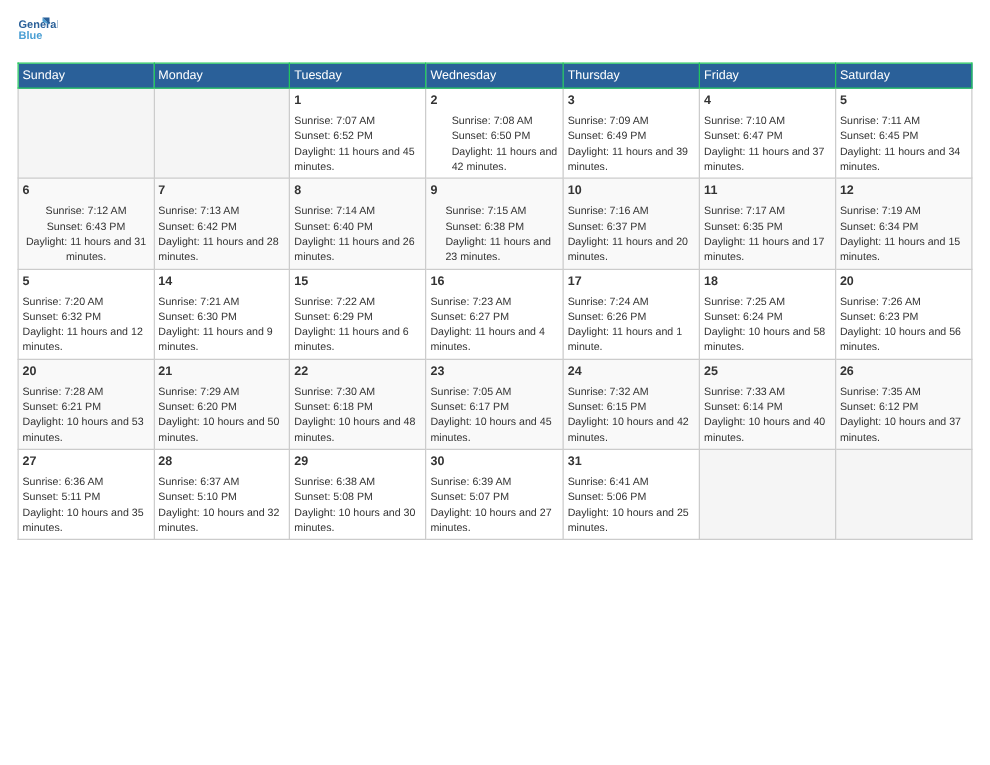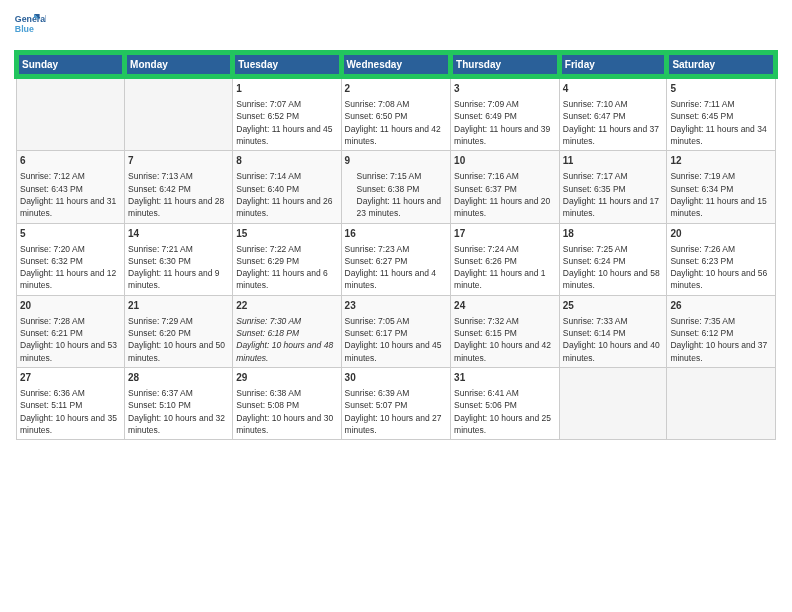--- a/index.html
+++ b/index.html
@@ -47,22 +47,22 @@
       width: 100%;
       border-collapse: collapse;
       font-size: 9px;
     }
     .calendar th {
       background: #2a6099;
       color: #fff;
       padding: 4px 3px;
       text-align: left;
       font-size: 10px;
-      font-weight: bold;
-      border: 5px solid #22c55e;
+      font-weight: normal;
+      border: 1px solid #22c55e;
     }
     .calendar td {
       border: 1px solid #ccc;
       vertical-align: top;
       padding: 3px 3px;
       width: 113px;
       min-height: 70px;
       background: #fff;
       color: #333;
       line-height: 1.4;
@@ -124,21 +124,21 @@
           <td class="empty"></td>
           <td class="empty"></td>
           <td>
             <span class="day-number">1</span>
             <div class="day-info" style="white-space: pre-line;">Sunrise: 7:07 AM
 Sunset: 6:52 PM
 Daylight: 11 hours and 45 minutes.</div>
           </td>
           <td>
             <span class="day-number">2</span>
-            <div class="day-info" style="white-space: pre-line;">Sunrise: 7:08 AM
+            <div class="day-info" style="white-space: pre-line; margin-left: 17px;">Sunrise: 7:08 AM
 Sunset: 6:50 PM
 Daylight: 11 hours and 42 minutes.</div>
           </td>
           <td>
             <span class="day-number">3</span>
             <div class="day-info" style="white-space: pre-line;">Sunrise: 7:09 AM
 Sunset: 6:49 PM
 Daylight: 11 hours and 39 minutes.</div>
           </td>
           <td>
@@ -150,21 +150,21 @@
           <td>
             <span class="day-number">5</span>
             <div class="day-info" style="white-space: pre-line;">Sunrise: 7:11 AM
 Sunset: 6:45 PM
 Daylight: 11 hours and 34 minutes.</div>
           </td>
         </tr>
         <tr class="row-alt">
           <td>
             <span class="day-number">6</span>
-            <div class="day-info" style="white-space: pre-line;">Sunrise: 7:12 AM
+            <div class="day-info" style="white-space: pre-line; text-align: center;">Sunrise: 7:12 AM
 Sunset: 6:43 PM
 Daylight: 11 hours and 31 minutes.</div>
           </td>
           <td>
             <span class="day-number">7</span>
             <div class="day-info" style="white-space: pre-line;">Sunrise: 7:13 AM
 Sunset: 6:42 PM
 Daylight: 11 hours and 28 minutes.</div>
           </td>
           <td>
@@ -250,21 +250,21 @@
 Daylight: 10 hours and 53 minutes.</div>
           </td>
           <td>
             <span class="day-number">21</span>
             <div class="day-info" style="white-space: pre-line;">Sunrise: 7:29 AM
 Sunset: 6:20 PM
 Daylight: 10 hours and 50 minutes.</div>
           </td>
           <td>
             <span class="day-number">22</span>
-            <div class="day-info" style="white-space: pre-line; font-style: italic;">Sunrise: 7:30 AM
+            <div class="day-info" style="white-space: pre-line;">Sunrise: 7:30 AM
 Sunset: 6:18 PM
 Daylight: 10 hours and 48 minutes.</div>
           </td>
           <td>
             <span class="day-number">23</span>
             <div class="day-info" style="white-space: pre-line;">Sunrise: 7:05 AM
 Sunset: 6:17 PM
 Daylight: 10 hours and 45 minutes.</div>
           </td>
           <td>

